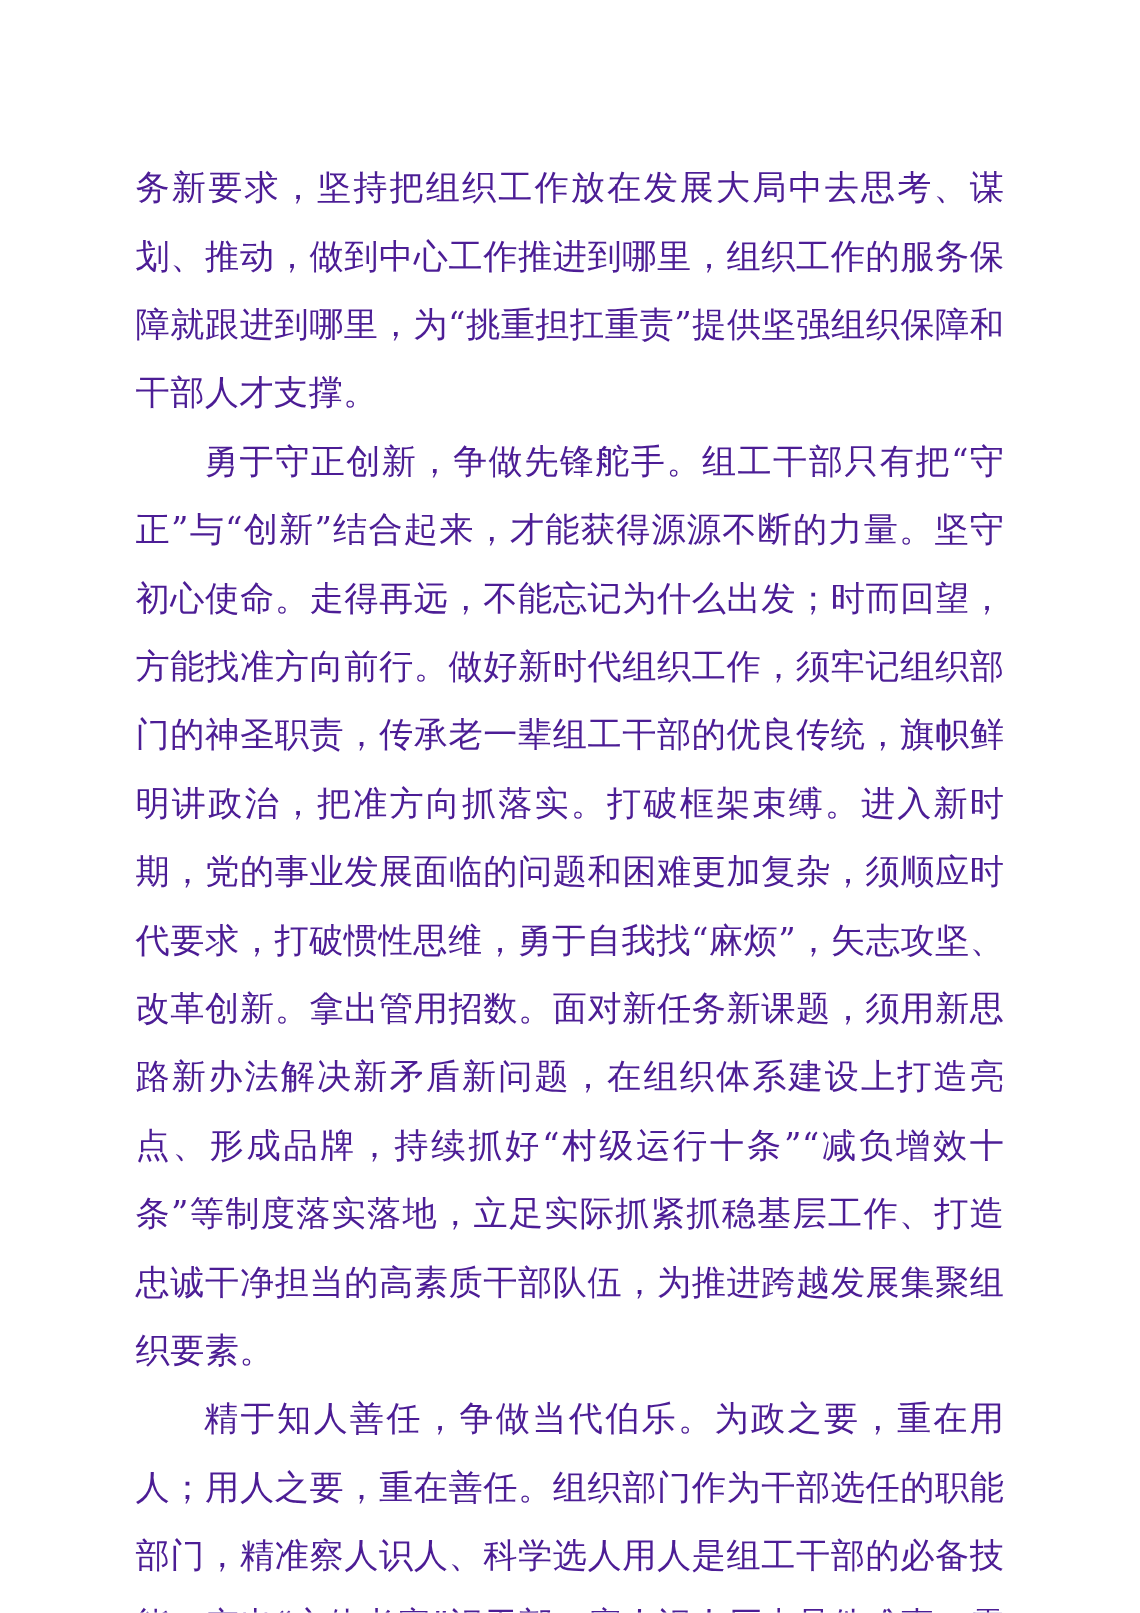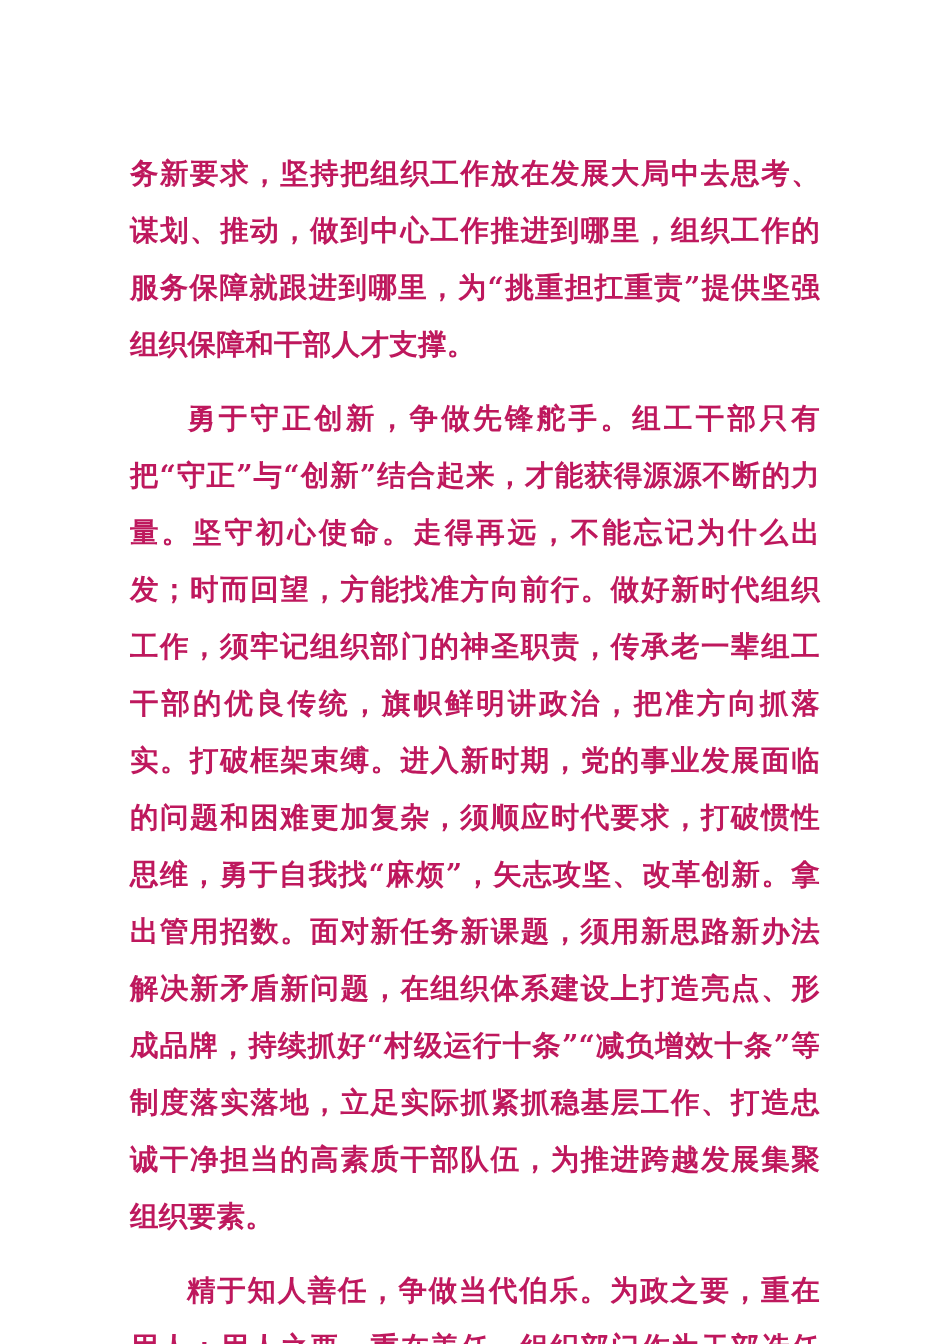--- a/index.html
+++ b/index.html
@@ -18,26 +18,26 @@
   .text-body {
     position: absolute;
     left: 113px;
     top: 128px;
     width: 724px;
   }
   .para {
     font-family: "DejaVu Serif", "Liberation Serif", serif;
     font-size: 28.5px;
     line-height: 57px;
-    color: #be185d;
-    font-weight: 700;
+    color: #4c1d95;
+    font-weight: 400;
     text-align: justify;
     text-justify: inter-character;
     letter-spacing: 0.3px;
-    margin: 17px;
+    margin: 0;
     -webkit-font-smoothing: antialiased;
   }
   .para.indent {
     text-indent: 2em;
   }
   .para.cont {
     text-indent: 0;
   }
   
 </style>

